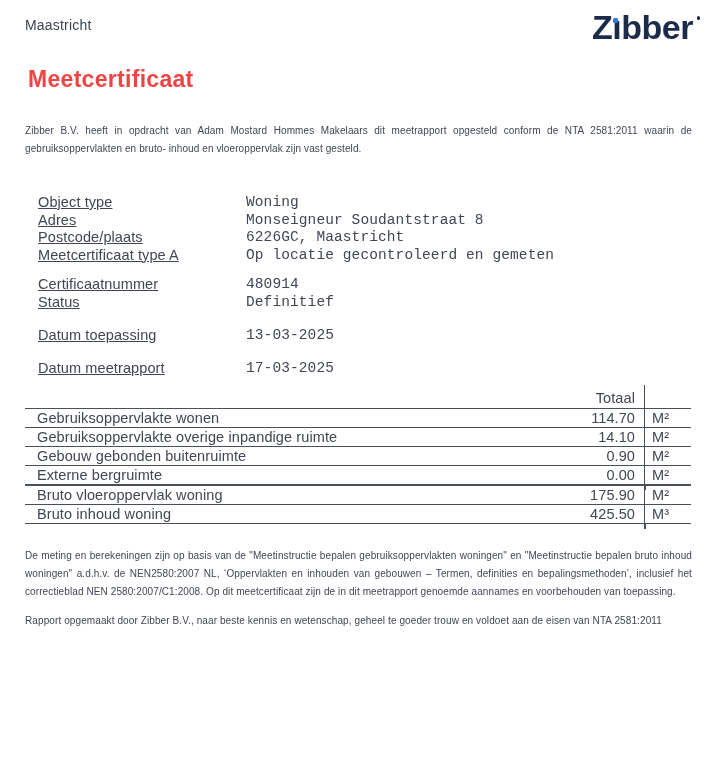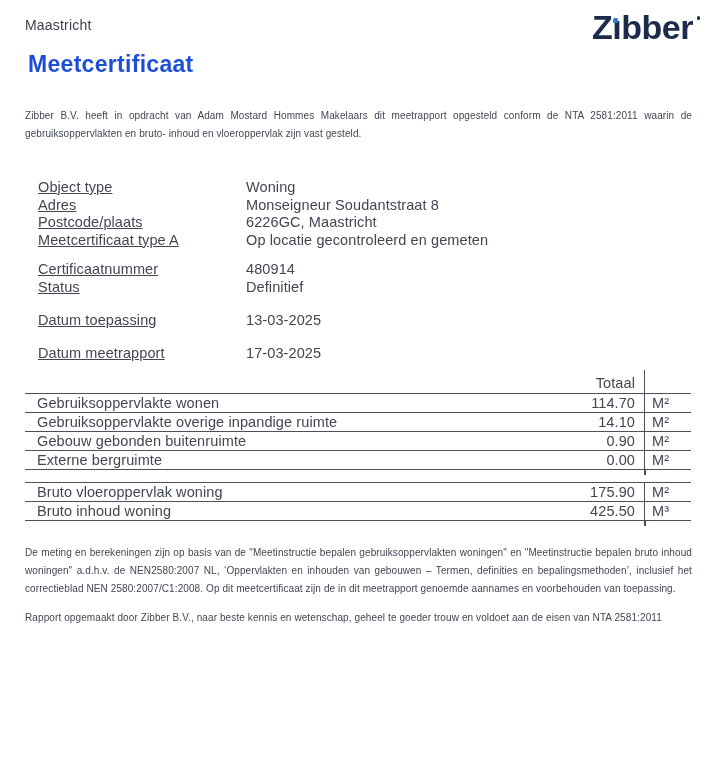--- a/index.html
+++ b/index.html
@@ -22,51 +22,51 @@
           color: #1c2b4a; line-height: 27px; }
   .logo-i { position: relative; display: inline-block; }
   .logo-i::after {
     content: ""; position: absolute; left: 1px; top: 4px;
     width: 5px; height: 5px; border-radius: 1.5px; background: #2f7bd4;
   }
   .logo-tm { position: absolute; right: -7px; top: 2px; width: 3.5px; height: 3.5px;
              border-radius: 50%; background: #1c2b4a; }
 
   
-  .title { margin: 10px 28px 0 28px; font-size: 23px; font-weight: 700;
-           letter-spacing: 0.3px; color: #1d4ed8; }
+  .title { margin: 25px 28px 0 28px; font-size: 23px; font-weight: 700;
+           letter-spacing: 0.3px; color: #ef4444; }
 
   
   .para {
     margin: 0 28px 0 25px; width: 667px; box-sizing: border-box;
     font-size: 10px; line-height: 18px; letter-spacing: 0.1px;
     text-align: justify; color: #414652;
   }
   .para-intro { margin-top: 29px; }
   .para-method { margin-top: 23px; }
   .para-decl { margin-top: 11px; }
 
   
   .kv-block { margin-left: 38px; }
   .kv-object { margin-top: 36px; }
   .kv-cert { margin-top: 12px; }
   .kv-date1 { margin-top: 16px; }
   .kv-date2 { margin-top: 15px; }
   .kv-row { display: flex; font-size: 14.5px; line-height: 17.5px; letter-spacing: 0.1px; }
   .kv-label { width: 208px; flex: 0 0 208px; text-decoration: underline; }
-  .kv-value { flex: 1; }
+  .kv-value { flex: 1; font-family: Liberation Mono, monospace; }
 
   
   .table { margin: 8px 28px 0 25px; width: 666px; }
   .tgroup { position: relative; border-bottom: 1.5px solid #4a505a; }
   .tgroup::after {
     content: ""; position: absolute; right: 45.5px; bottom: -6px;
     width: 1.5px; height: 6px; background: #4a505a;
   }
-  .tgroup2 { margin-top: 12px; border-top: 1.5px solid #4a505a; }
+  .tgroup2 { border-top: 1.5px solid #4a505a; }
   .trow { display: flex; align-items: stretch; height: 18px; }
   .trow + .trow { border-top: 1.5px solid #4a505a; }
   .trow-head { height: 23px; }
   .trow-head + .trow { border-top: 1.5px solid #4a505a; }
   .tcell { display: flex; align-items: center; font-size: 14.5px; letter-spacing: 0.1px; }
   .tlabel { flex: 1; padding-left: 12px; }
   .tvalue { width: 110px; flex: 0 0 110px; justify-content: flex-end; padding-right: 9px; }
   .tunit  { width: 47px; flex: 0 0 47px; box-sizing: border-box;
             border-left: 1.5px solid #4a505a; padding-left: 7px; }
   .trow-head .tvalue { align-items: flex-end; padding-bottom: 2px; }

